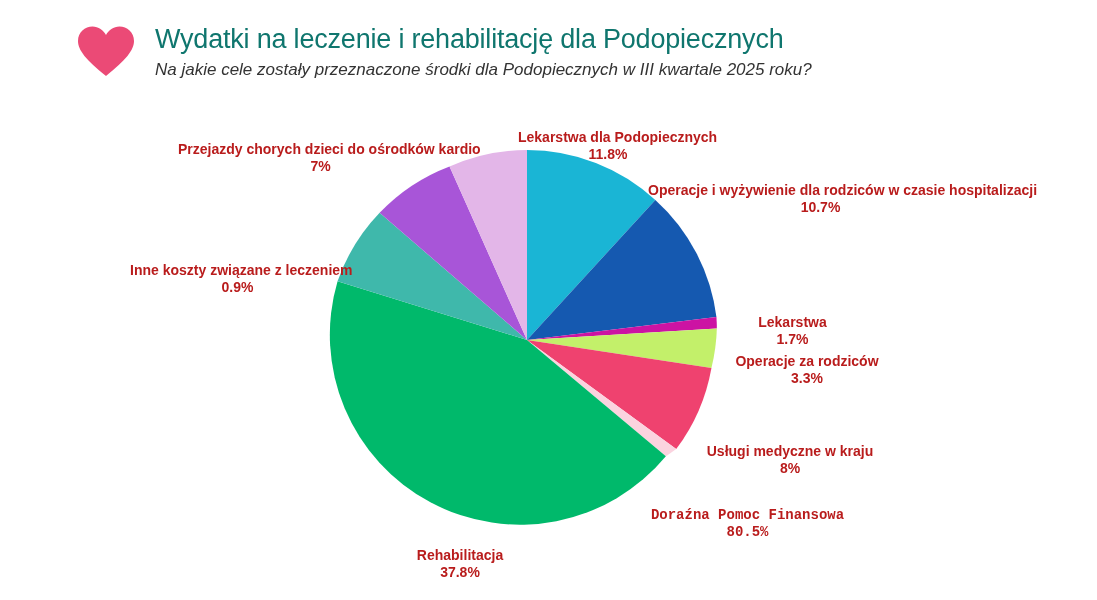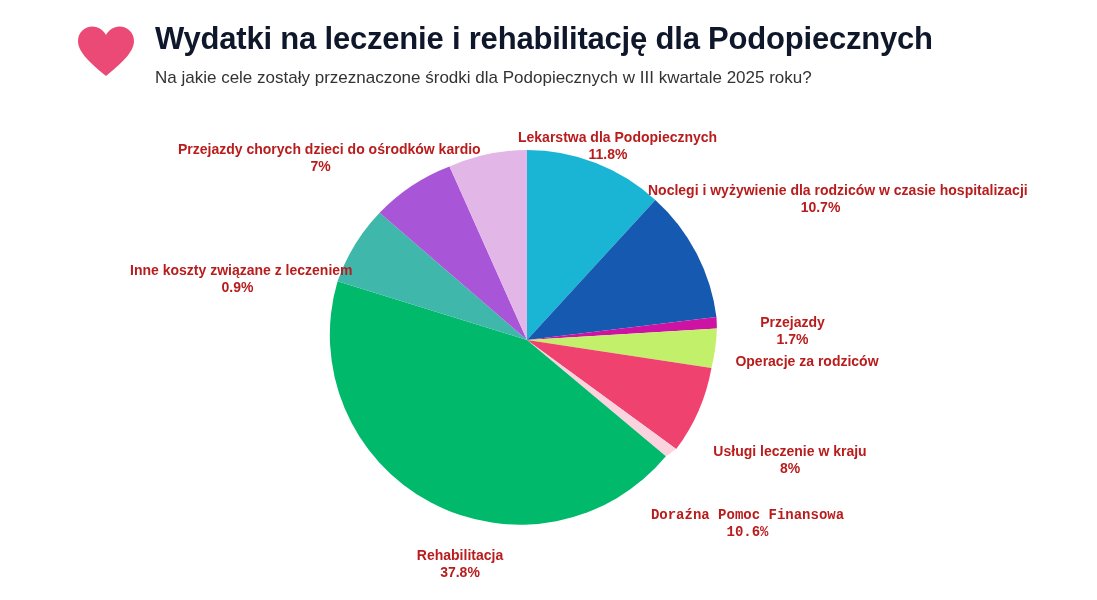--- a/index.html
+++ b/index.html
@@ -28,33 +28,34 @@
     width: 56px;
     height: 52px;
   }
   .header-text {
     position: absolute;
     left: 155px;
     top: 22px;
     width: 900px;
   }
   .chart-title {
-    font-size: 31px;
-    font-weight: bold;
-    color: #0f172a;
+    font-size: 27px;
+    font-weight: normal;
+    color: #0f766e;
     letter-spacing: -0.2px;
     line-height: 34px;
     white-space: nowrap;
   }
   .chart-subtitle {
-    margin-top: 10px;
+    margin-top: 2px;
     font-size: 17px;
     color: #333333;
     line-height: 24px;
     white-space: nowrap;
+    font-style: italic;
   }
 
   
   .pie-wrap {
     position: absolute;
     left: 0;
     top: 0;
     width: 1097px;
     height: 600px;
   }
@@ -119,41 +120,42 @@
         <path fill="#e3b6e8" d="M527 340 L449.54 166.53 A190 190 0 0 1 527 150 Z"></path>
       </g>
     </svg>
 
     <div class="lbl center" style="left:518px; top:117px; width:180px;">
       <span>Lekarstwa dla Podopiecznych</span>
       <span class="pct">11.8%</span>
     </div>
 
     <div class="lbl center" style="left:648px; top:170px; width:345px;">
-      <span>Noclegi i wyżywienie dla rodziców w czasie hospitalizacji</span>
+      <span>Operacje i wyżywienie dla rodziców w czasie hospitalizacji</span>
       <span class="pct">10.7%</span>
     </div>
 
     <div class="lbl center" style="left:715px; top:302px; width:155px;">
-      <span>Przejazdy</span>
+      <span>Lekarstwa</span>
       <span class="pct">1.7%</span>
     </div>
 
     <div class="lbl center" style="left:707px; top:341px; width:200px;">
       <span>Operacje za rodziców</span>
+      <span class="pct">3.3%</span>
     </div>
 
     <div class="lbl center" style="left:690px; top:431px; width:200px;">
-      <span>Usługi leczenie w kraju</span>
+      <span>Usługi medyczne w kraju</span>
       <span class="pct">8%</span>
     </div>
 
     <div class="lbl center" style="left:635px; top:495px; width:225px;font-family:Liberation Mono, monospace;">
       <span>Doraźna Pomoc Finansowa</span>
-      <span class="pct">10.6%</span>
+      <span class="pct">80.5%</span>
     </div>
 
     <div class="lbl center" style="left:370px; top:535px; width:180px;">
       <span>Rehabilitacja</span>
       <span class="pct">37.8%</span>
     </div>
 
     <div class="lbl center" style="left:130px; top:250px; width:215px;">
       <span>Inne koszty związane z leczeniem</span>
       <span class="pct">0.9%</span>

